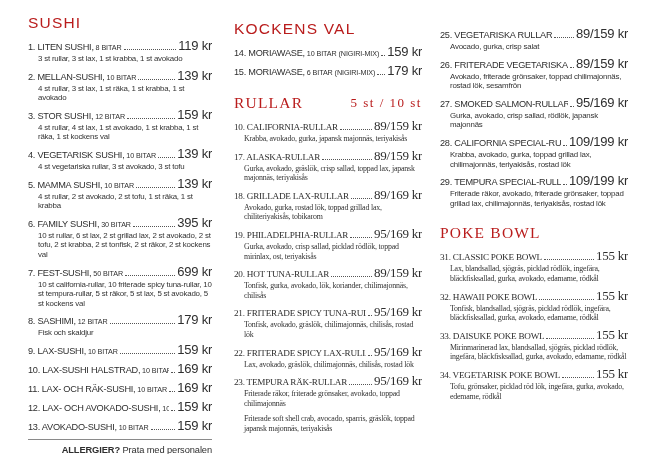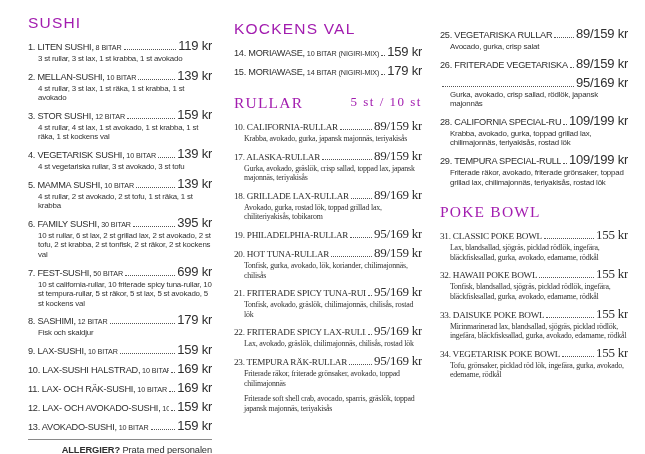--- a/index.html
+++ b/index.html
@@ -10,22 +10,22 @@
     color:#2e2e2e;
   }
   .page { position:relative; width:645px; height:454px; padding:8px 0 0 28px; display:flex; background:#fff; }
   .col { flex:0 0 auto; }
   .col1 { width:184px; padding-top:6px; }
   .col2 { width:188px; margin-left:22px; padding-top:12px; }
   .col3 { width:188px; margin-left:18px; padding-top:20px; }
 
   .section + .section { margin-top:16px;font-family:Liberation Serif, serif; }
   .section-header {
-    display:flex; justify-content:space-between; align-items:flex-start;
-    font-size:15.5px; letter-spacing:1.2px; margin-bottom:8px; color:#a21caf;
+    display:flex; justify-content:space-between; align-items:center;
+    font-size:15.5px; letter-spacing:1.2px; margin-bottom:8px; color:#b91c1c;
   }
   .section-right { font-size:13px; letter-spacing:1.5px; }
 
   .item { margin-bottom:6px; }
   .line1 {
     display:flex; align-items:baseline; white-space:nowrap; overflow:hidden;
     font-size:9.2px; line-height:11px; letter-spacing:-0.25px;
   }
   .nm { flex:0 1 auto; overflow:hidden; }
   .sz { font-size:7.2px; letter-spacing:-0.1px; }
@@ -166,21 +166,21 @@
           </div>
           <div class="item">
             <div class="line1">
               <span class="nm">14. MORIAWASE,<span class="sz"> 10 BITAR (NIGIRI-MIX)</span></span>
               <span class="dots"></span>
               <span class="price">159 kr</span>
             </div>
           </div>
           <div class="item">
             <div class="line1">
-              <span class="nm">15. MORIAWASE,<span class="sz"> 14 BITAR (NIGIRI-MIX)</span></span>
+              <span class="nm">15. MORIAWASE,<span class="sz"> 6 BITAR (NIGIRI-MIX)</span></span>
               <span class="dots"></span>
               <span class="price">179 kr</span>
             </div>
           </div>
         </div>
         <div class="section">
           <div class="section-header">
             <span class="section-title">RULLAR</span>
             <span class="section-right">5 st / 10 st</span>
           </div>
@@ -207,20 +207,21 @@
               <span class="price">89/169 kr</span>
             </div>
             <div class="desc">Avokado, gurka, rostad lök, toppad grillad lax, chiliteriyakisås, tobikarom</div>
           </div>
           <div class="item">
             <div class="line1">
               <span class="nm">19. PHILADELPHIA-RULLAR</span>
               <span class="dots"></span>
               <span class="price">95/169 kr</span>
             </div>
+            <div class="desc">Gurka, avokado, crisp sallad, picklad rödlök, toppad mirinlax, ost, teriyakisås</div>
           </div>
           <div class="item">
             <div class="line1">
               <span class="nm">20. HOT TUNA-RULLAR</span>
               <span class="dots"></span>
               <span class="price">89/159 kr</span>
             </div>
             <div class="desc">Tonfisk, gurka, avokado, lök, koriander, chilimajonnäs, chilisås</div>
           </div>
           <div class="item">
@@ -263,23 +264,25 @@
               <span class="price">89/159 kr</span>
             </div>
             <div class="desc">Avocado, gurka, crisp salat</div>
           </div>
           <div class="item">
             <div class="line1">
               <span class="nm">26. FRITERADE VEGETARISKA RULLAR</span>
               <span class="dots"></span>
               <span class="price">89/159 kr</span>
             </div>
-          </div>
-          <div class="item">
-            <div class="line1">
+            <div class="desc">Avokado, friterade grönsaker, toppad chilimajonnäs, rostad lök, sesamfrön</div>
+          </div>
+          <div class="item">
+            <div class="line1">
+              <span class="nm">27. SMOKED SALMON-RULLAR</span>
               <span class="dots"></span>
               <span class="price">95/169 kr</span>
             </div>
             <div class="desc">Gurka, avokado, crisp sallad, rödlök, japansk majonnäs</div>
           </div>
           <div class="item">
             <div class="line1">
               <span class="nm">28. CALIFORNIA SPECIAL-RULLAR</span>
               <span class="dots"></span>
               <span class="price">109/199 kr</span>

